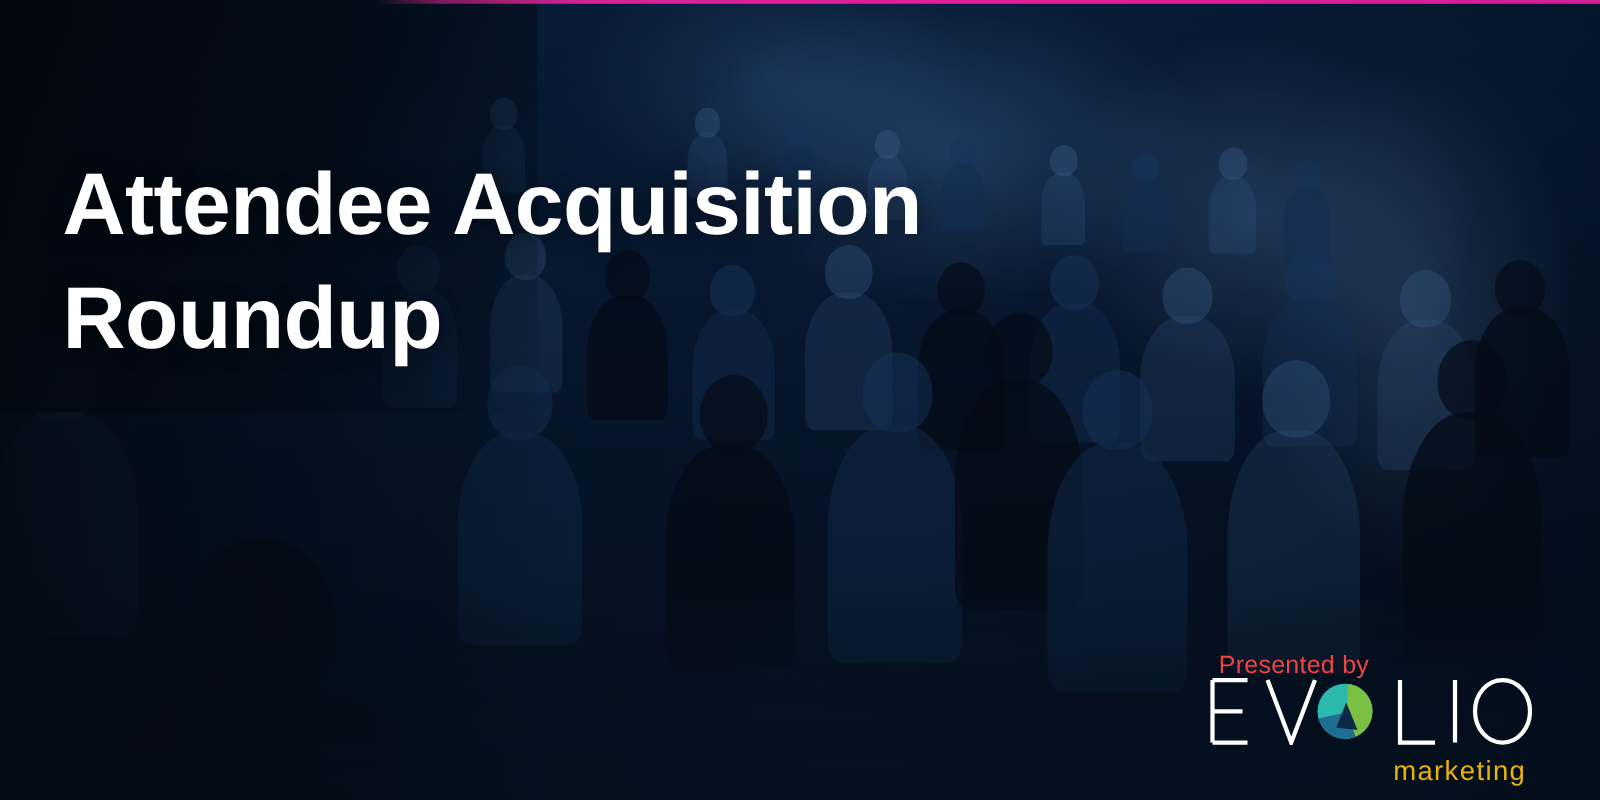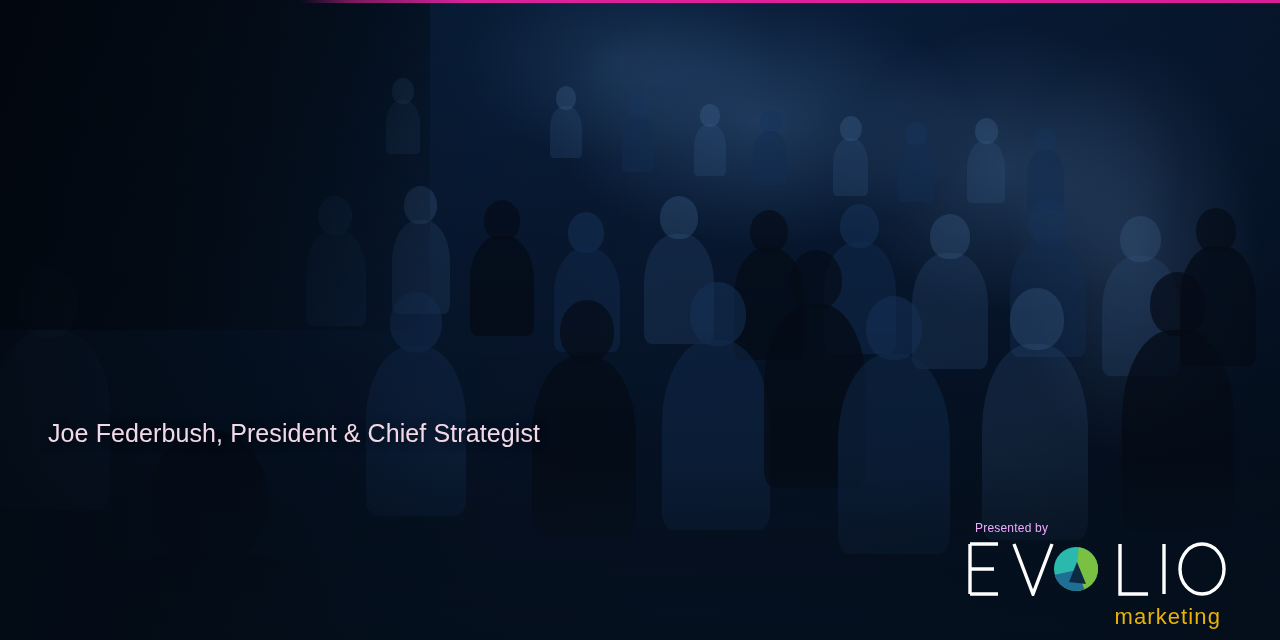--- a/index.html
+++ b/index.html
@@ -110,22 +110,22 @@
     text-shadow:0 1px 10px rgba(0,0,0,0.5);
   }
 
   
   .logo-block {
     position:absolute; left:950px; top:512px;
     width:285px; height:118px;
   }
   .presented-by {
     position:absolute; left:25px; top:9px;
-    color:#f0abfc;
-    font-size:12px;
+    color:#ef4444;
+    font-size:20px;
     letter-spacing:0.2px;
   }
   .wordmark {
     position:absolute; left:18px; top:30px;
     height:54px; width:258px;
   }
   .wordmark svg { display:block; }
   .logo-mark {
     position:absolute; left:103px; top:34px;
     width:46px; height:46px;
@@ -207,21 +207,21 @@
       <div class="body" style="left:1122px; top:330px; width:112px;height:200px;"></div>
     </div>
     <div class="floor"></div>
     <div class="duotone"></div>
     <div class="vignette"></div>
     <div class="darkleft"></div>
   </div>
 
   <div class="accent-bar"></div>
 
-  <div class="speaker">Joe Federbush, President &amp; Chief Strategist</div>
+  <div class="title">Attendee Acquisition Roundup</div>
 
   <div class="logo-block">
     <div class="presented-by">Presented by</div>
 
     <div class="wordmark">
       <svg width="258" height="54" viewBox="0 0 258 54" aria-hidden="true">
         <g fill="none" stroke="#ffffff" stroke-width="3.4" stroke-linecap="butt">
 
           <path d="M2,2 L2,52 M2,2 L30,2 M2,27 L26,27 M2,52 L30,52"></path>
 

